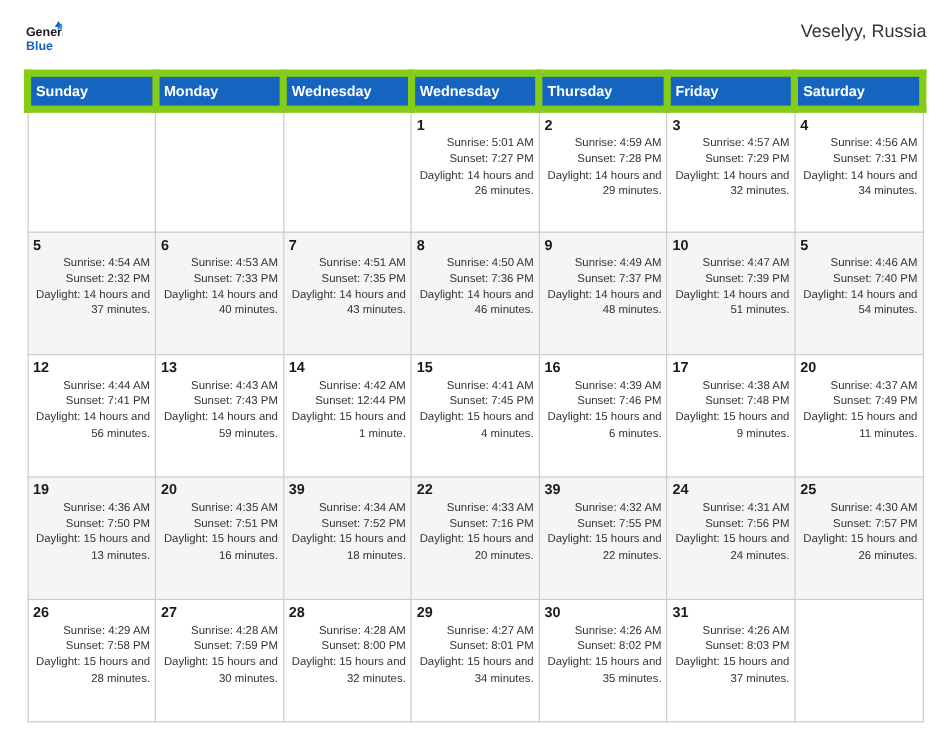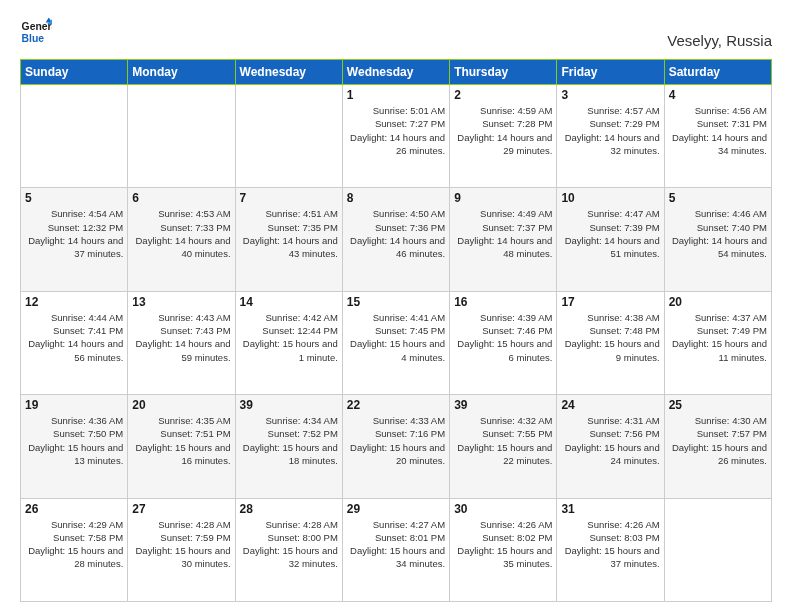--- a/index.html
+++ b/index.html
@@ -37,36 +37,36 @@
     }
     .month-year {
       font-size: 32px;
       font-weight: bold;
       color: #1a1a1a;
       line-height: 1.1;
     }
     .location {
       font-size: 15px;
       color: #333;
-      margin-top: 16px;
+      margin-top: 2px;
     }
     .calendar {
       flex: 1;
       border-collapse: collapse;
       width: 100%;
       table-layout: fixed;
     }
     .calendar th {
       background: #1565C0;
       color: #fff;
       font-size: 12px;
       font-weight: bold;
       padding: 5px 4px;
       text-align: left;
-      border: 1px solid #84cc16;
+      border: 6px solid #84cc16;
     }
     .calendar td {
       border: 1px solid #ccc;
       vertical-align: top;
       padding: 3px 4px;
       font-size: 10px;
       color: #333;
       background: #fff;
       height: 82px;
     }
@@ -153,21 +153,21 @@
             <div class="day-info">Sunrise: 4:56 AM
 Sunset: 7:31 PM
 Daylight: 14 hours
 and 34 minutes.</div>
           </td>
         </tr>
         <tr>
           <td>
             <div class="day-number">5</div>
             <div class="day-info">Sunrise: 4:54 AM
-Sunset: 12:32 PM
+Sunset: 2:32 PM
 Daylight: 14 hours
 and 37 minutes.</div>
           </td>
           <td>
             <div class="day-number">6</div>
             <div class="day-info">Sunrise: 4:53 AM
 Sunset: 7:33 PM
 Daylight: 14 hours
 and 40 minutes.</div>
           </td>

